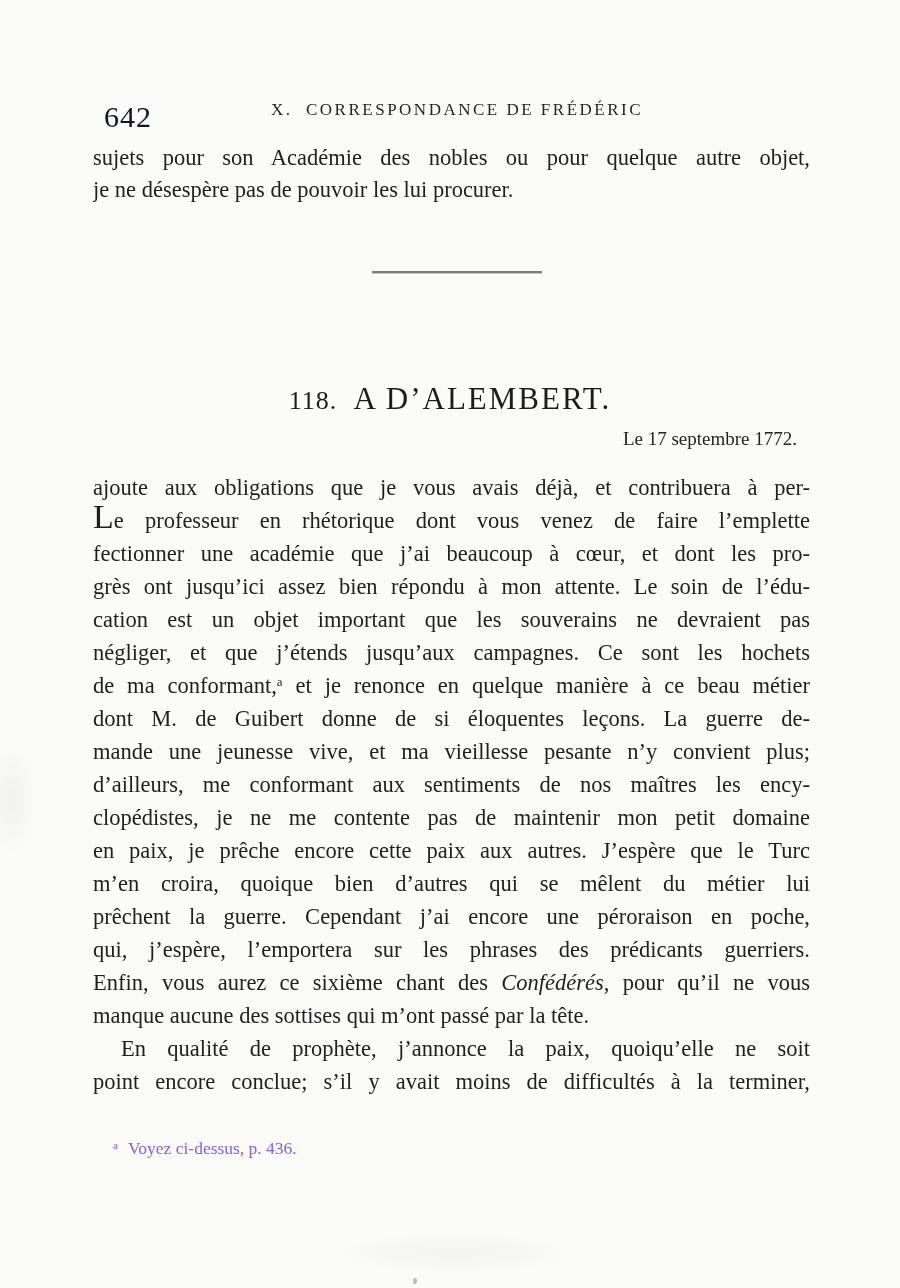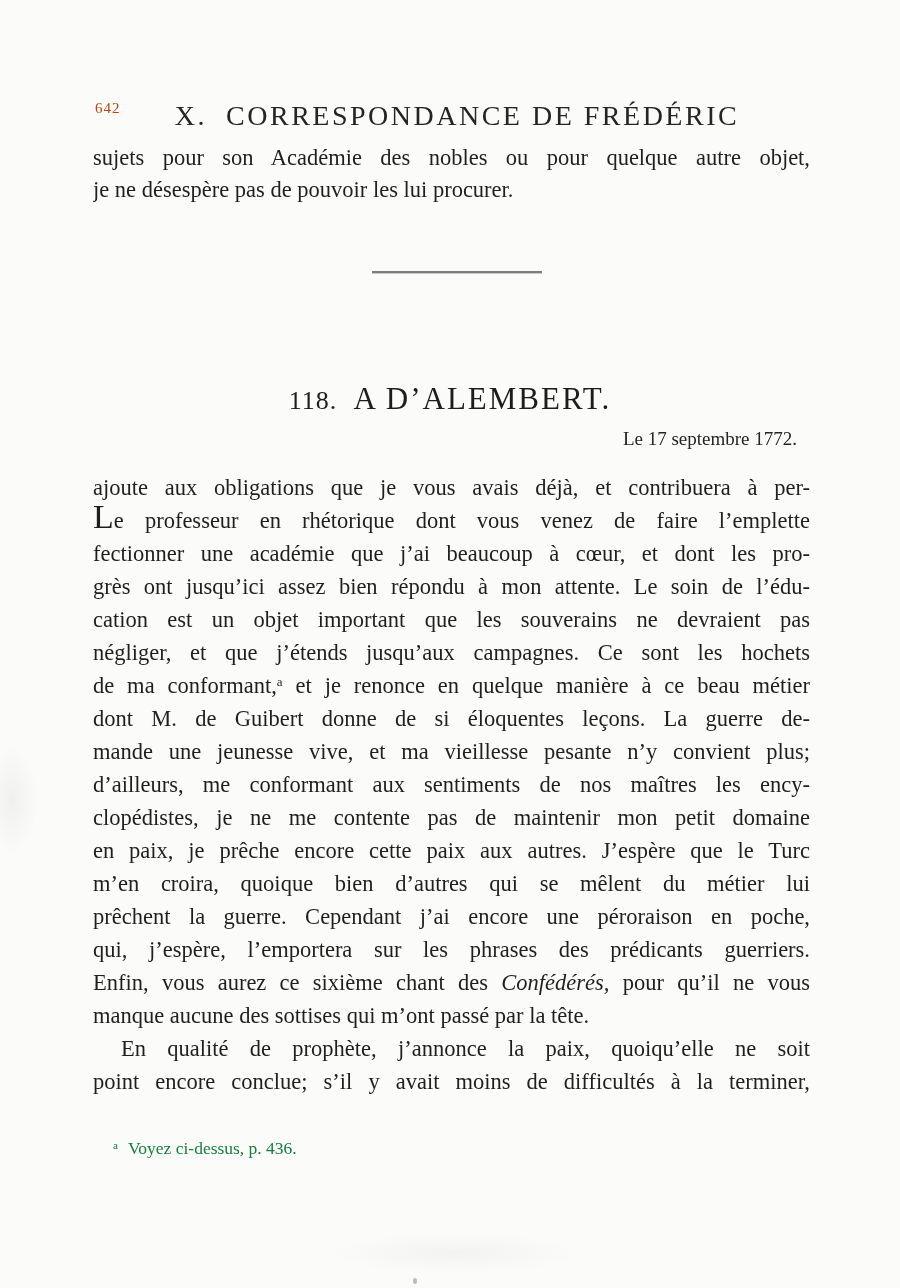--- a/index.html
+++ b/index.html
@@ -21,34 +21,34 @@
   
   .running-head {
     position: absolute;
     top: 100px;
     left: 0;
     width: 100%;
     height: 28px;
   }
   .folio {
     position: absolute;
-    left: 95px;
+    left: 104px;
     top: 0;
-    font-size: 15px;
+    font-size: 30px;
     letter-spacing: 1px;
-    color: #c2410c;
+    color: #0f172a;
   }
   .rh-title {
     position: absolute;
     left: 0;
     right: 0;
     top: 0;
     text-align: center;
     padding-left: 14px;
-    font-size: 28px;
+    font-size: 17px;
     letter-spacing: 2.5px;
     color: #252525;
     white-space: pre;
   }
 
   
   .carryover {
     position: absolute;
     left: 93px;
     top: 142px;
@@ -128,21 +128,21 @@
   }
   .italic { font-style: italic; }
 
   
   .footnote {
     position: absolute;
     left: 93px;
     top: 1138px;
     width: 717px;
     font-size: 17.5px;
-    color: #15803d;
+    color: #8b5cf6;
   }
   .fn-marker {
     font-size: 11px;
     position: relative;
     top: -5px;
     margin-left: 20px;
     margin-right: 10px;
   }
 
   

